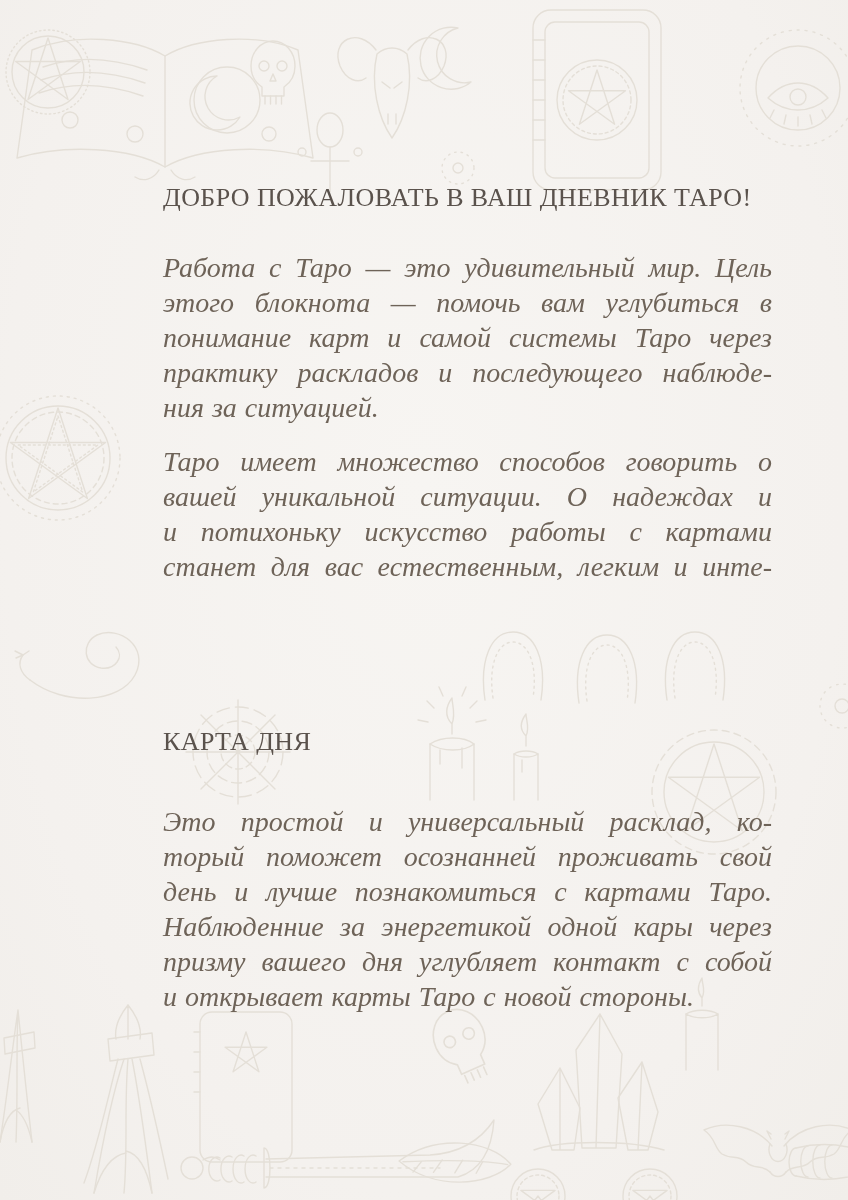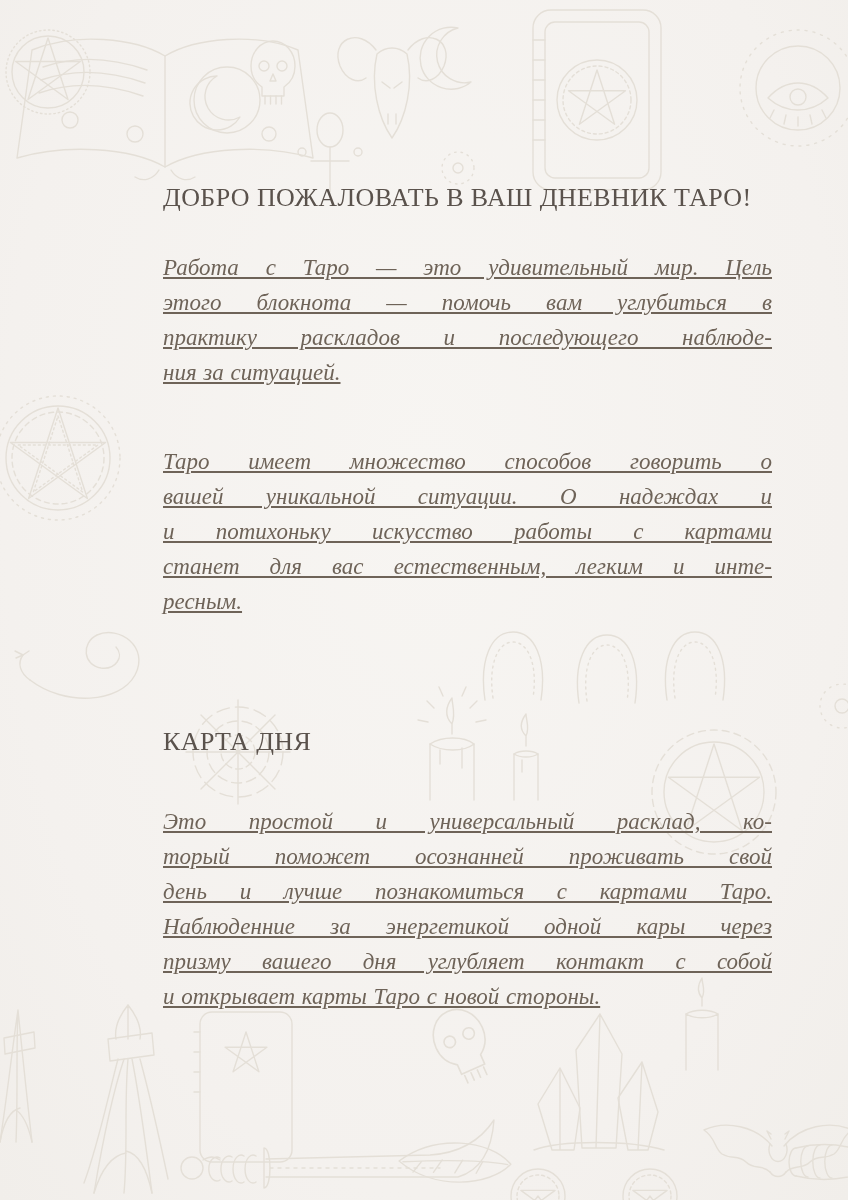--- a/index.html
+++ b/index.html
@@ -10,21 +10,21 @@
   }
   #decor{position:absolute;top:0;left:0;pointer-events:none;}
   #decor *{stroke:#e4dfd7;fill:none;stroke-width:1.4;stroke-linecap:round;stroke-linejoin:round;}
   .txt{position:absolute;left:163px;width:609px;color:#6e6358;}
   h1,h2{
     position:absolute;left:163px;margin:0;font-weight:normal;
     color:#5a524c;font-size:26px;letter-spacing:.4px;white-space:nowrap;font-family:Liberation Serif, serif;
   }
   #welcome-heading{top:183px;}
   #card-day-heading{top:727px;}
-  .para{font-style:italic;font-size:23px;line-height:35px;text-decoration:underline;}
+  .para{font-style:italic;font-size:28px;line-height:35px;}
   #intro-paragraph{top:250px;}
   #intro2-paragraph{top:444px;}
   #cardday-paragraph{top:804px;}
   .line{text-align:justify;text-align-last:justify;word-spacing:1px;}
   .line-last{text-align:center;text-align-last:left;}
 </style>
 </head>
 <body>
 
 <svg id="decor" width="848" height="1200" viewBox="0 0 848 1200">
@@ -221,30 +221,30 @@
     <path d="M-24,-14 C0,-20 20,-18 40,-12 M-24,14 C0,20 20,18 40,12"></path>
     <path d="M-24,-14 a7,14 0 1,0 0,28 M-12,-16 a7,15 0 1,0 0,31 M0,-17 a7,16 0 1,0 0,33 M12,-17 a7,16 0 1,0 0,33"></path>
   </g>
 </svg>
 
 <h1 id="welcome-heading">ДОБРО ПОЖАЛОВАТЬ В ВАШ ДНЕВНИК ТАРО!</h1>
 
 <section class="txt para" id="intro-paragraph">
   <div class="line">Работа с Таро — это удивительный мир. Цель</div>
   <div class="line">этого блокнота — помочь вам углубиться в</div>
+  <div class="line">понимание карт и самой системы Таро через</div>
   <div class="line">практику раскладов и последующего наблюде-</div>
   <div class="line line-last">ния за ситуацией.</div>
 </section>
 
 <section class="txt para" id="intro2-paragraph">
   <div class="line">Таро имеет множество способов говорить о</div>
   <div class="line">вашей уникальной ситуации. О надеждах и</div>
   <div class="line">и потихоньку искусство работы с картами</div>
   <div class="line">станет для вас естественным, легким и инте-</div>
-  <div class="line line-last">ресным.</div>
 </section>
 
 <h2 id="card-day-heading">КАРТА ДНЯ</h2>
 
 <section class="txt para" id="cardday-paragraph">
   <div class="line">Это простой и универсальный расклад, ко-</div>
   <div class="line">торый поможет осознанней проживать свой</div>
   <div class="line">день и лучше познакомиться с картами Таро.</div>
   <div class="line">Наблюденние за энергетикой одной кары через</div>
   <div class="line">призму вашего дня углубляет контакт с собой</div>

